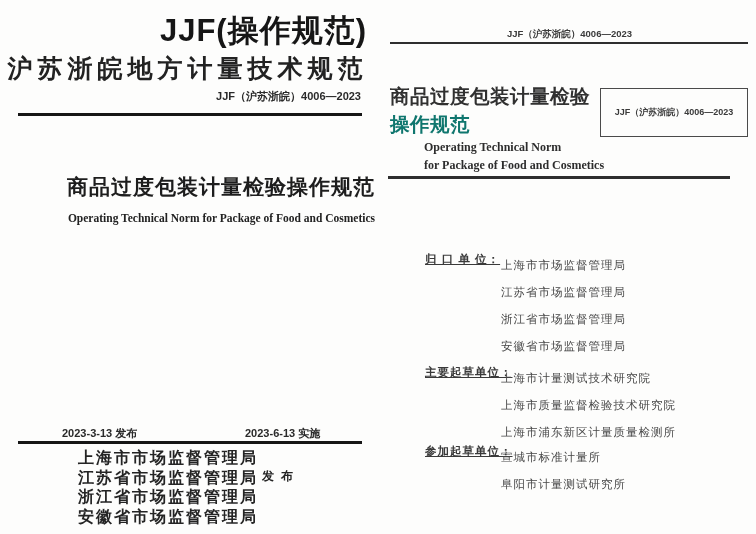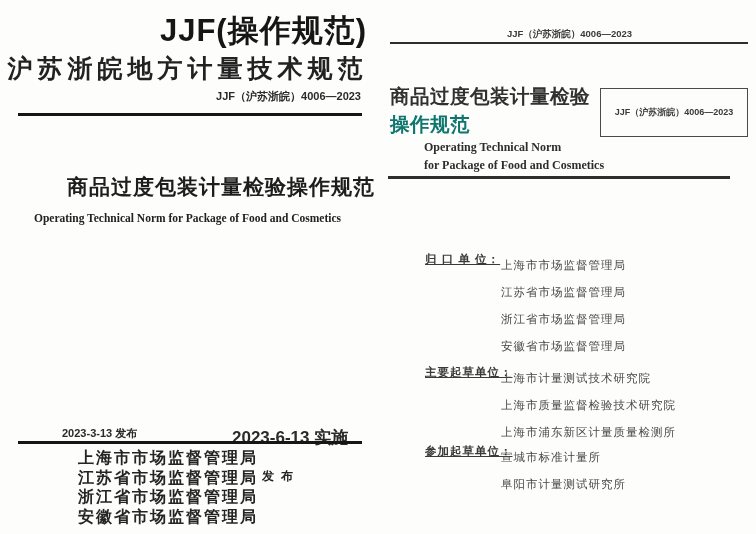--- a/index.html
+++ b/index.html
@@ -39,32 +39,32 @@
     background: #161616;
   }
   .l-title {
     position: absolute; top: 173px; left: 0; right: 0;
     text-align: right;
     font-size: 21px; font-weight: 700; letter-spacing: 1px; color: #1d1d1d;
     white-space: nowrap;
   }
   .l-title-en {
     position: absolute; top: 212px; left: 0; right: 0;
-    text-align: center;
+    text-align: right;
     font-family: "Liberation Serif", "DejaVu Serif", serif;
     font-size: 11.5px; font-weight: 700; color: #222;
     white-space: nowrap;
   }
   .l-date-issue {
     position: absolute; top: 426px; left: 62px;
     font-size: 11px; font-weight: 700; color: #2a2a2a;
   }
   .l-date-impl {
-    position: absolute; top: 426px; left: 232px;
-    font-size: 17px; font-weight: 700; color: #2a2a2a; text-align: right;
+    position: absolute; top: 426px; left: 245px;
+    font-size: 11px; font-weight: 700; color: #2a2a2a; text-align: right;
   }
   .l-rule-bottom {
     position: absolute; top: 441px; left: 18px; width: 344px; height: 3px;
     background: #161616;
   }
   .l-publishers {
     position: absolute; top: 448px; left: 78px;
     font-size: 16px; font-weight: 700; letter-spacing: 2px;
     color: #242424; line-height: 19.5px; white-space: nowrap;
   }

